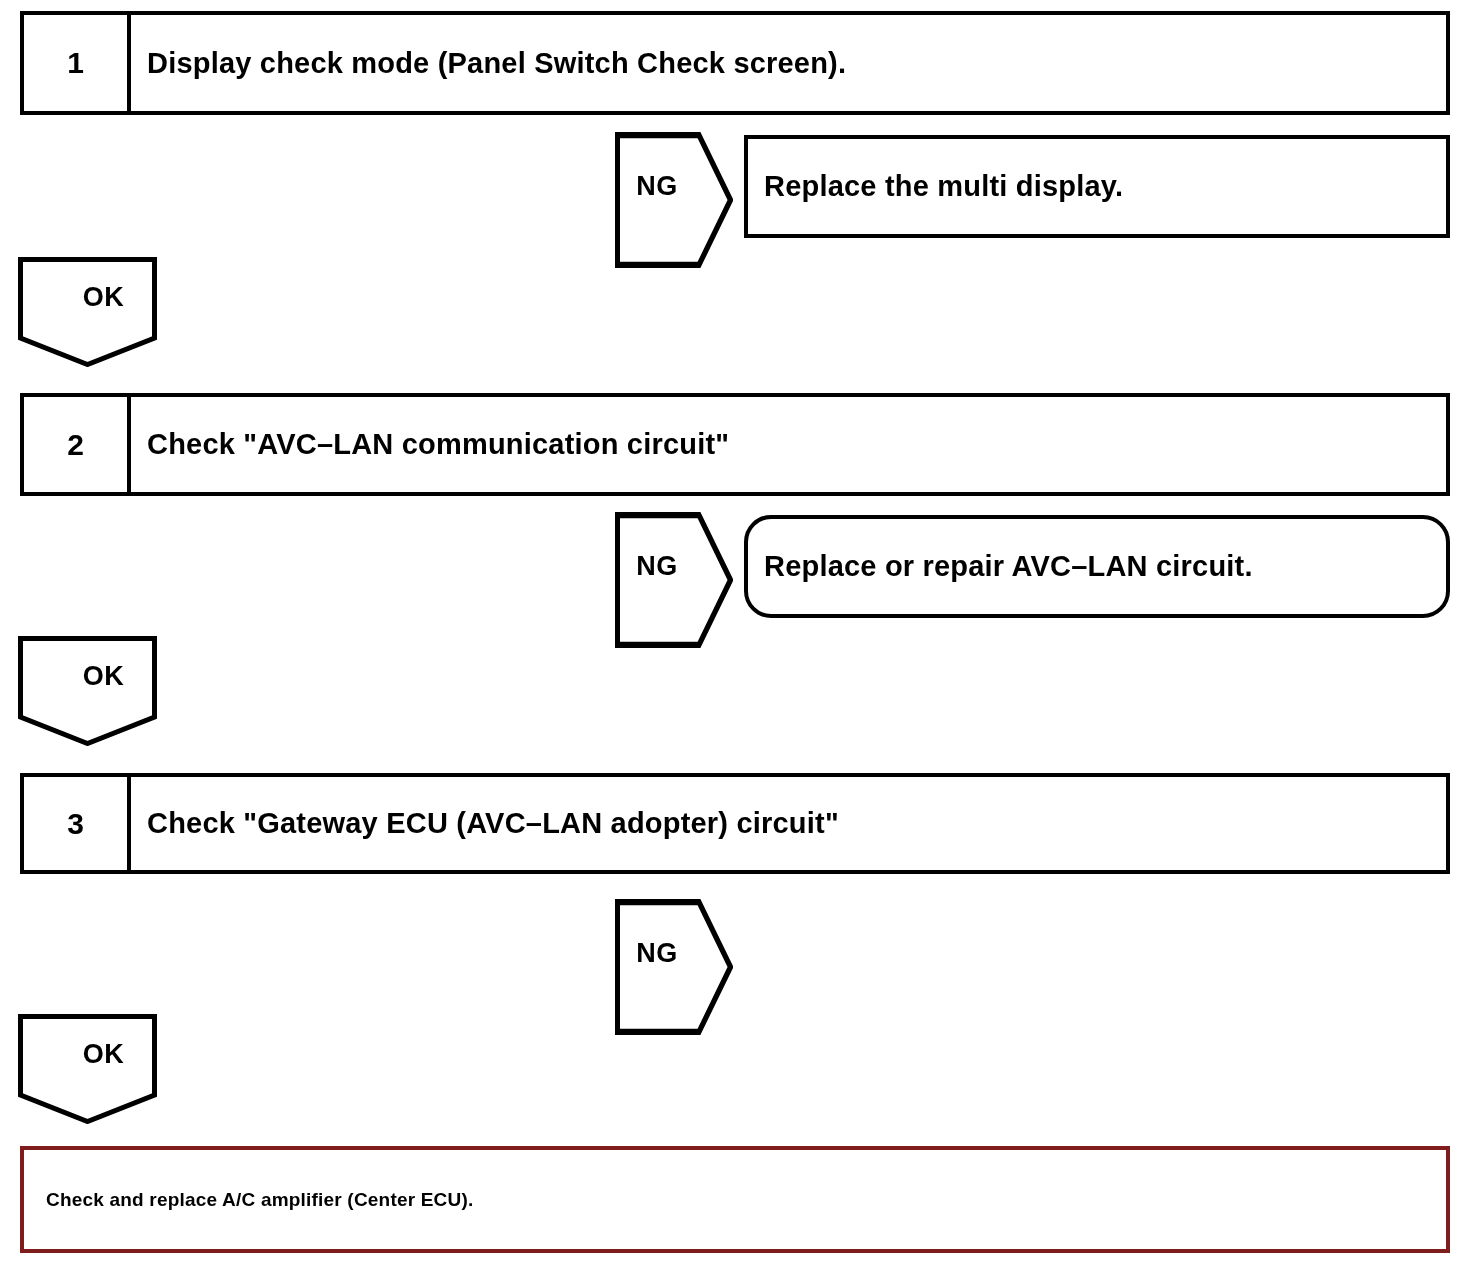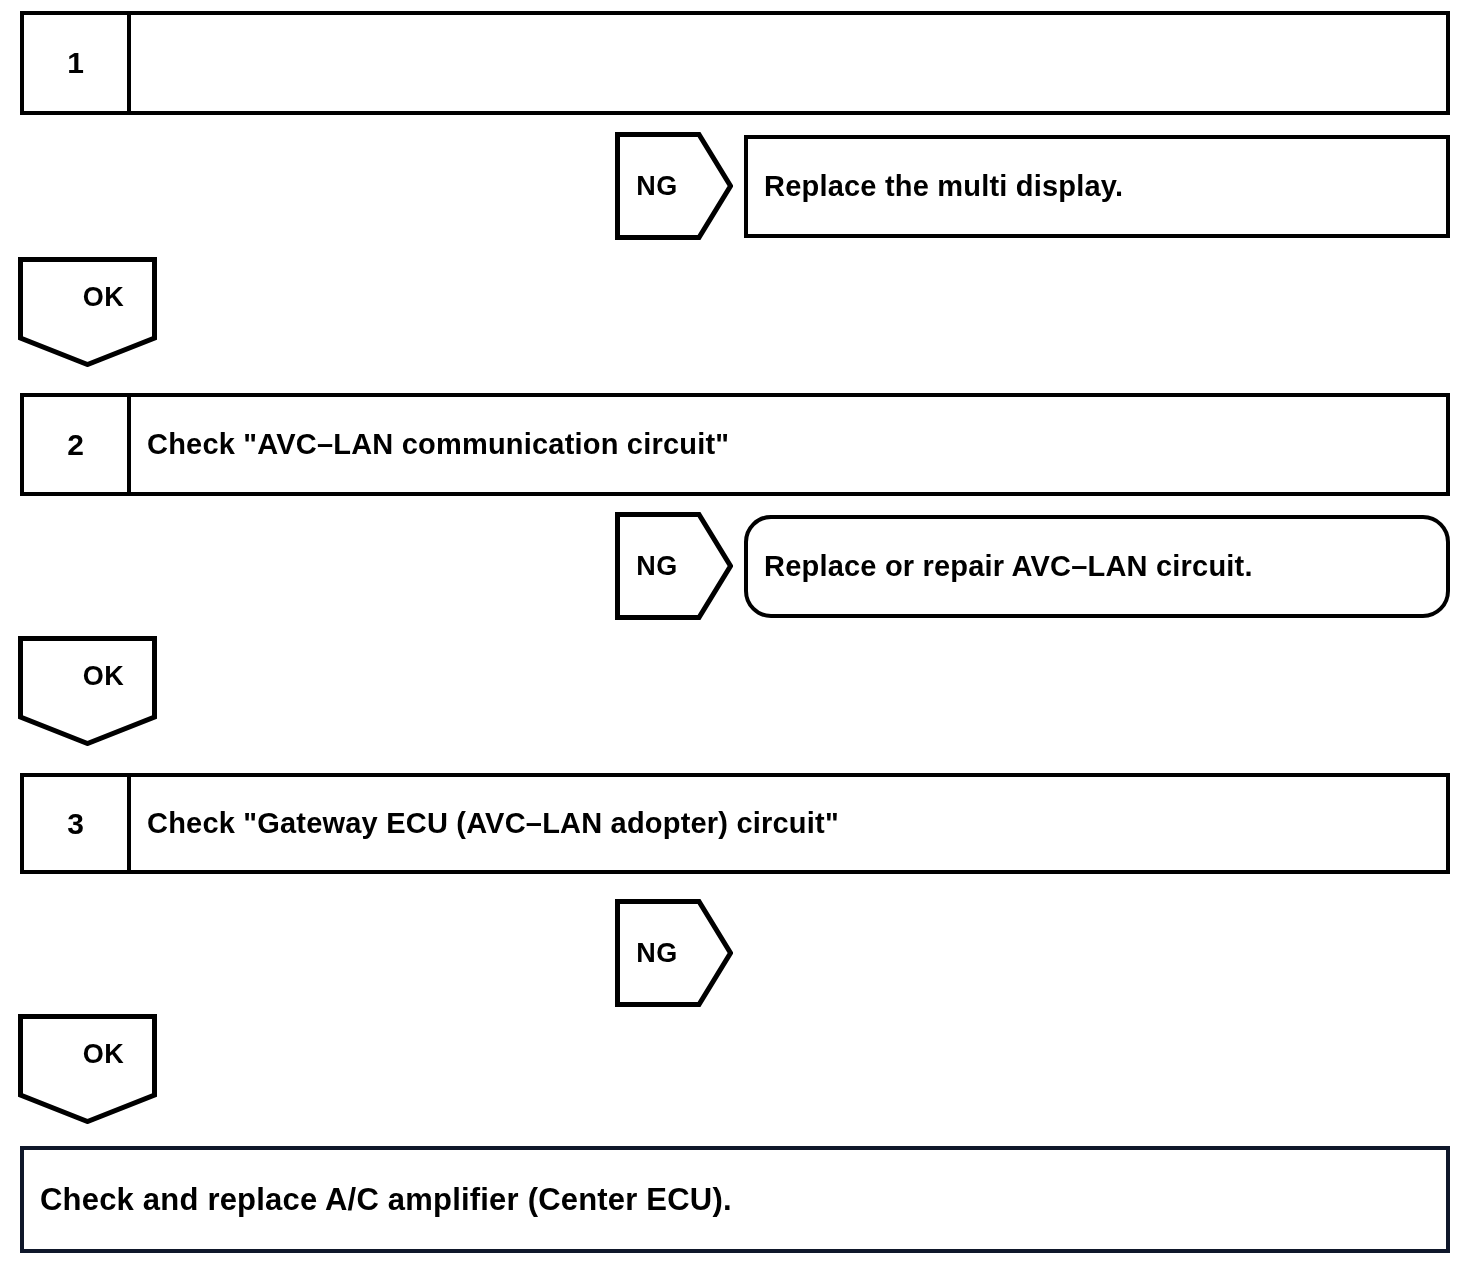--- a/index.html
+++ b/index.html
@@ -50,37 +50,37 @@
     font-weight: bold;
     color: #000000;
     letter-spacing: 0.2px;
     white-space: nowrap;
   }
 
   
   .plain-box {
     position: absolute;
     box-sizing: border-box;
-    border: 4px solid #0f172a;
-    background: #ffffff;
-    display: flex;
-    align-items: center;
-    padding-left: 16px;
-    font-size: 31px;
+    border: 4px solid #7f1d1d;
+    background: #ffffff;
+    display: flex;
+    align-items: center;
+    padding-left: 22px;
+    font-size: 19px;
     font-weight: bold;
     color: #000000;
     letter-spacing: 0.2px;
     white-space: nowrap;
   }
 
   
   .ng-tag {
     position: absolute;
     width: 118px;
-    height: 108px;
+    height: 136px;
   }
   .ng-tag svg {
     display: block;
     width: 100%;
     height: 100%;
   }
   .ng-tag .tag-label {
     position: absolute;
     left: 0;
     top: 0;
@@ -137,20 +137,21 @@
     letter-spacing: 0.5px;
   }
 </style>
 </head>
 <body>
 
 <div id="page">
 
   <div class="step-box" style="left:20px; top:11px; width:1430px; height:104px;">
     <div class="step-num">1</div>
+    <div class="step-text">Display check mode (Panel Switch Check screen).</div>
   </div>
 
   <div class="ng-tag" style="left:615px; top:132px;">
     <svg viewBox="0 0 118 108" preserveAspectRatio="none" aria-hidden="true">
       <polygon points="2.5,2.5 84,2.5 115.5,54 84,105.5 2.5,105.5" fill="#ffffff" stroke="#000000" stroke-width="5" stroke-linejoin="miter"></polygon>
     </svg>
     <div class="tag-label">NG</div>
   </div>
   <div class="ng-box" style="left:744px; top:135px; width:706px; height:103px;">Replace the multi display.</div>
 

